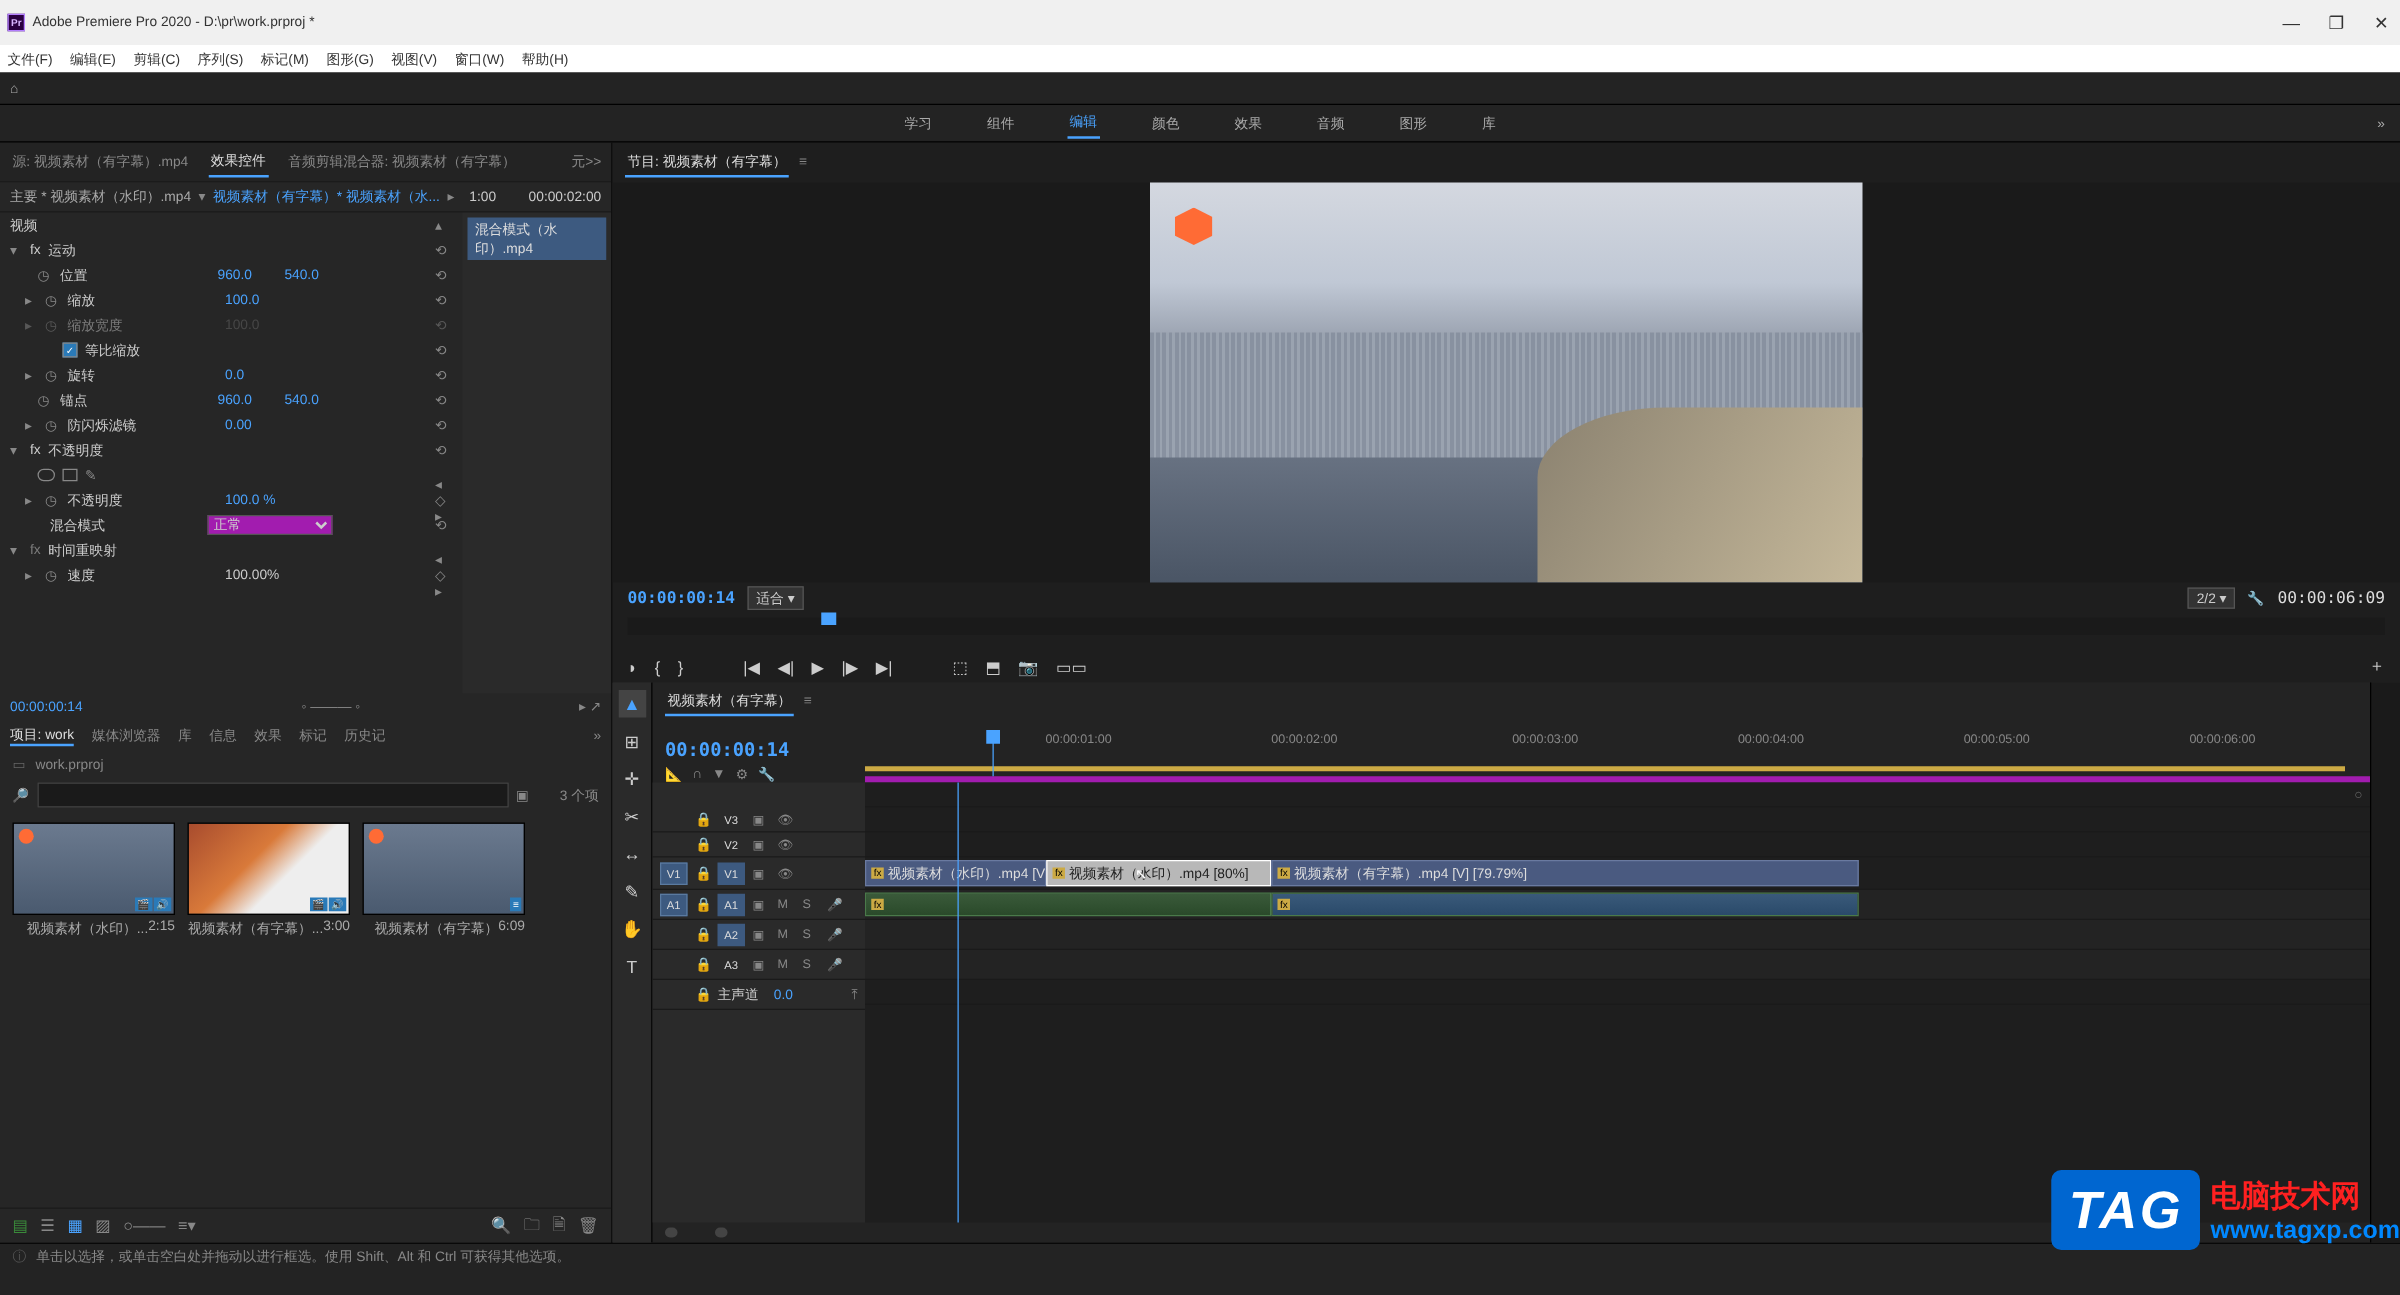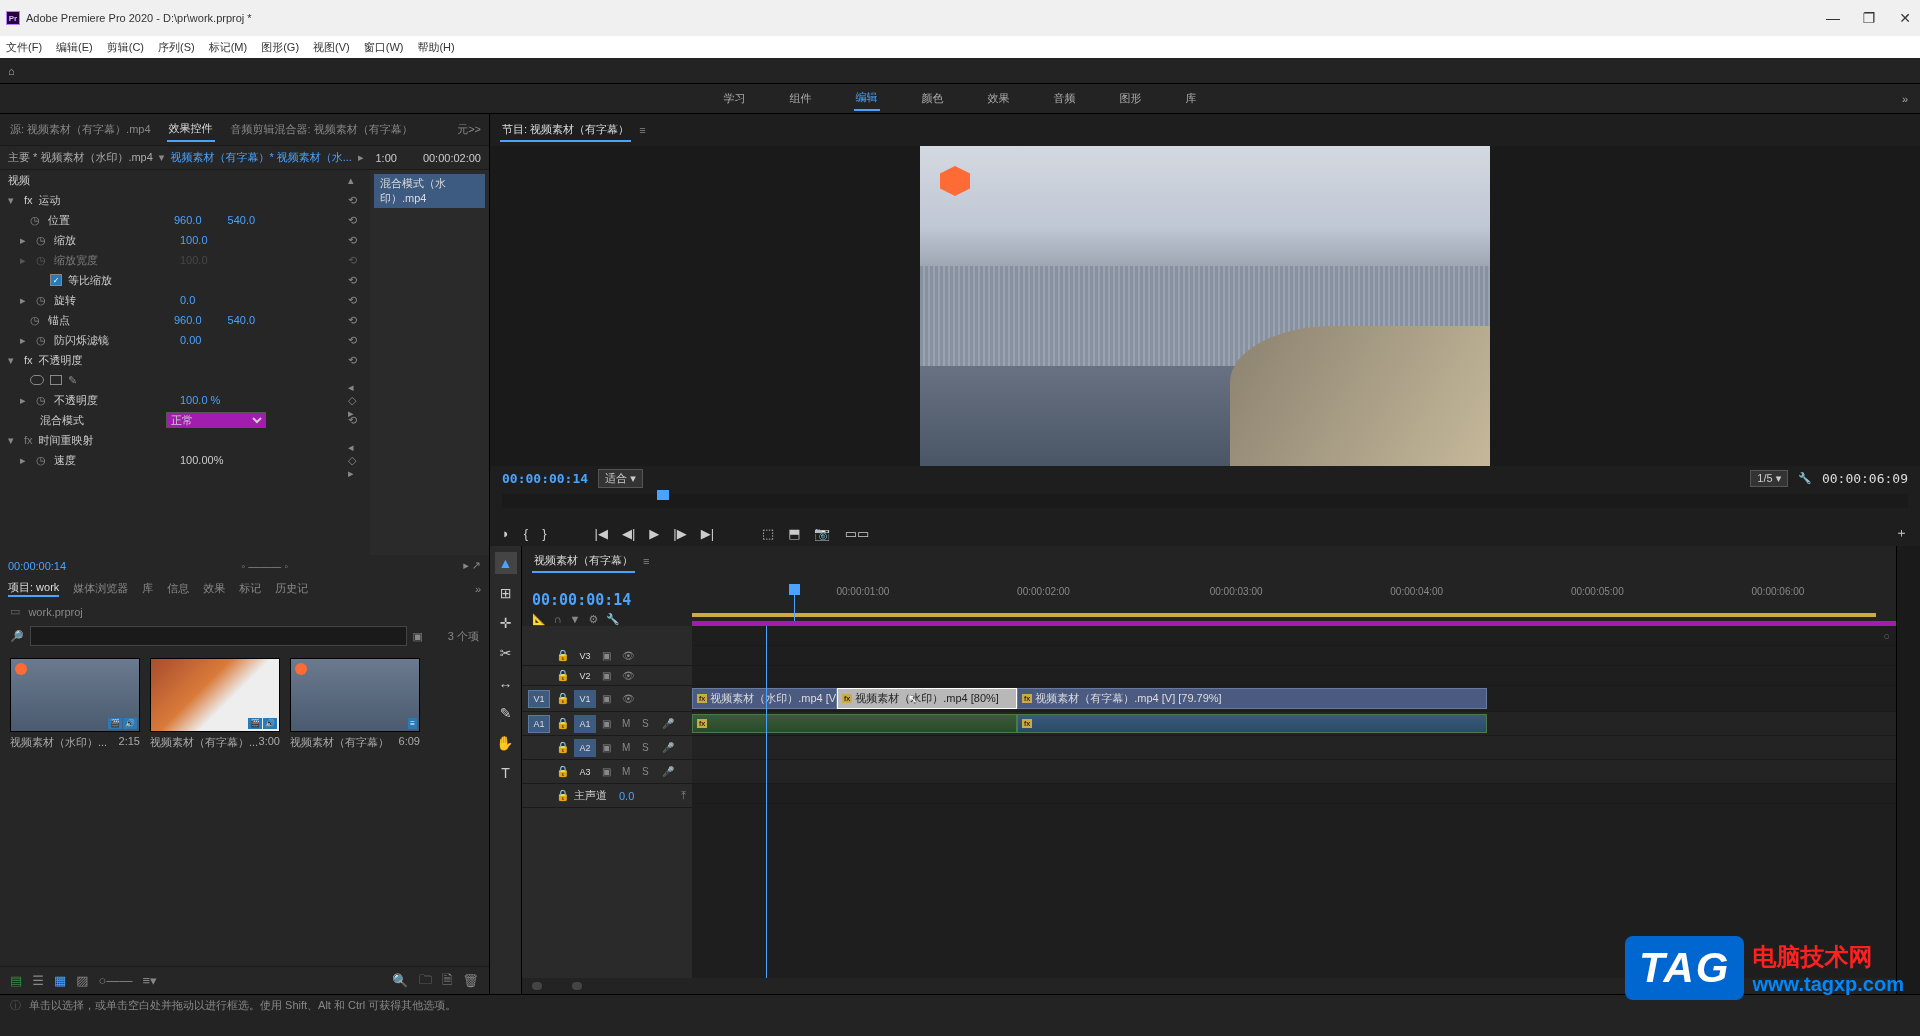--- a/index.html
+++ b/index.html
@@ -52,21 +52,21 @@
 .proj-search { display: flex; align-items: center; padding: 4px 10px; gap: 6px; }
 .proj-search input { flex: 1; background: #1a1a1a; border: 1px solid #444; color: #ccc; padding: 2px 6px; height: 20px; }
 .proj-search .count { color: #888; min-width: 50px; text-align: right; }
 .bins { display: flex; gap: 10px; padding: 8px 10px; flex-wrap: wrap; }
 .bin-item { width: 130px; }
 .thumb { width: 130px; height: 74px; background: linear-gradient(#6b7a8f, #4a5a6f); position: relative; border: 1px solid #000; }
 .thumb.autumn { background: linear-gradient(135deg, #a84c2e, #d97a3a 40%, #eee 60%); }
 .thumb .badge { position: absolute; right: 2px; bottom: 2px; display: flex; gap: 1px; }
 .thumb .badge span { background: #2a7ab8; color: #fff; font-size: 8px; padding: 1px 2px; }
 .thumb .logo { position: absolute; left: 4px; top: 4px; width: 12px; height: 12px; background: #ff6b35; border-radius: 50%; }
-.bin-label { display: flex; justify-content: space-between; color: #aaa; padding: 3px 0; font-size: 10px; }
+.bin-label { display: flex; justify-content: flex-end; color: #aaa; padding: 3px 0; font-size: 10px; }
 .proj-footer { margin-top: auto; height: 28px; display: flex; align-items: center; padding: 0 10px; gap: 10px; border-top: 1px solid #1a1a1a; }
 .proj-footer .icon { color: #888; cursor: pointer; font-size: 13px; }
 .proj-footer .spacer { flex: 1; }
 .program-monitor { flex: 0 0 430px; background: #1e1e1e; display: flex; flex-direction: column; justify-content: space-between; }
 .pm-header { height: 32px; display: flex; align-items: center; padding: 0 10px; gap: 8px; }
 .pm-header .tab { color: #ddd; padding: 3px 2px; border-bottom: 2px solid #4aa3ff; }
 .pm-canvas { flex: 1; display: flex; align-items: center; justify-content: center; background: #1a1a1a; }
 .pm-image { width: 570px; height: 320px; background: linear-gradient(#d4d8e0 0%, #c0c8d5 25%, #8a92a0 45%, #6b7585 65%, #4a5565 100%); position: relative; overflow: hidden; }
 .pm-image .pm-logo { position: absolute; left: 20px; top: 20px; width: 30px; height: 30px; background: #ff6b35; clip-path: polygon(50% 0%, 100% 25%, 100% 75%, 50% 100%, 0% 75%, 0% 25%); }
 .pm-image .skyline { position: absolute; left: 0; right: 0; bottom: 100px; height: 100px; background: repeating-linear-gradient(90deg, #8891a0 0 3px, #9aa3b0 3px 5px); }
@@ -116,21 +116,21 @@
 .track-lane.a { height: 24px; background: #232323; }
 .clip { position: absolute; top: 2px; bottom: 2px; background: #4a5a80; border: 1px solid #6a7aa0; color: #ddd; font-size: 9px; padding: 1px 4px; overflow: hidden; white-space: nowrap; display: flex; align-items: center; gap: 3px; }
 .clip.sel { background: #b8b8b8; color: #222; border: 1px solid #fff; }
 .clip.audio { background: linear-gradient(#3a5a3a, #2a4a2a); border: 1px solid #4a7a4a; }
 .clip.audio.wave { background: #2a4a6a; }
 .clip .fx-badge { background: #ccaa44; color: #000; padding: 0 2px; font-size: 8px; }
 .playhead-line { position: absolute; top: 0; bottom: 0; width: 1px; background: #4aa3ff; left: 74px; z-index: 5; }
 .cursor-img { position: absolute; font-size: 12px; z-index: 10; }
 .tl-scroll { height: 16px; display: flex; align-items: center; padding: 0 10px; }
 .tl-scroll .bar { height: 8px; background: #444; border-radius: 4px; }
-.watermark { position: absolute; right: 16px; bottom: 36px; display: flex; align-items: center; z-index: 100; }
+.watermark { position: absolute; right: 0; bottom: 36px; display: flex; align-items: center; z-index: 100; }
 .wm-tag { background: #0066d0; color: #fff; font-size: 42px; font-weight: bold; padding: 8px 14px; border-radius: 8px; font-style: italic; letter-spacing: 2px; }
 .wm-text { margin-left: 8px; }
 .wm-text .l1 { color: #ff2020; font-size: 24px; font-weight: bold; }
 .wm-text .l2 { color: #0088ff; font-size: 20px; font-weight: bold; }
 .status-bar { height: 22px; background: #232323; display: flex; align-items: center; padding: 0 10px; gap: 8px; color: #888; border-top: 1px solid #000; font-size: 10px; }
 .audio-meter { width: 24px; background: #1a1a1a; border-left: 1px solid #000; }
 </style>
 </head>
 <body>
 
@@ -386,21 +386,21 @@
           <div class="pm-logo"></div>
           <div class="skyline"></div>
           <div class="river"></div>
         </div>
       </div>
       <div class="pm-controls">
         <div class="pm-info">
           <span class="tc">00:00:00:14</span>
           <span class="sel"><span>适合</span> ▾</span>
           <span class="spacer"></span>
-          <span class="sel"><span>1/5</span> ▾</span>
+          <span class="sel"><span>2/2</span> ▾</span>
           <span class="wrench">🔧</span>
           <span class="dur">00:00:06:09</span>
         </div>
         <div class="pm-scrub">
             <div class="playhead"></div>
           </div>
       </div>
       <div class="pm-transport" style="padding:4px 12px;">
         <span class="btn">◗</span>
         <span class="btn">{</span>

